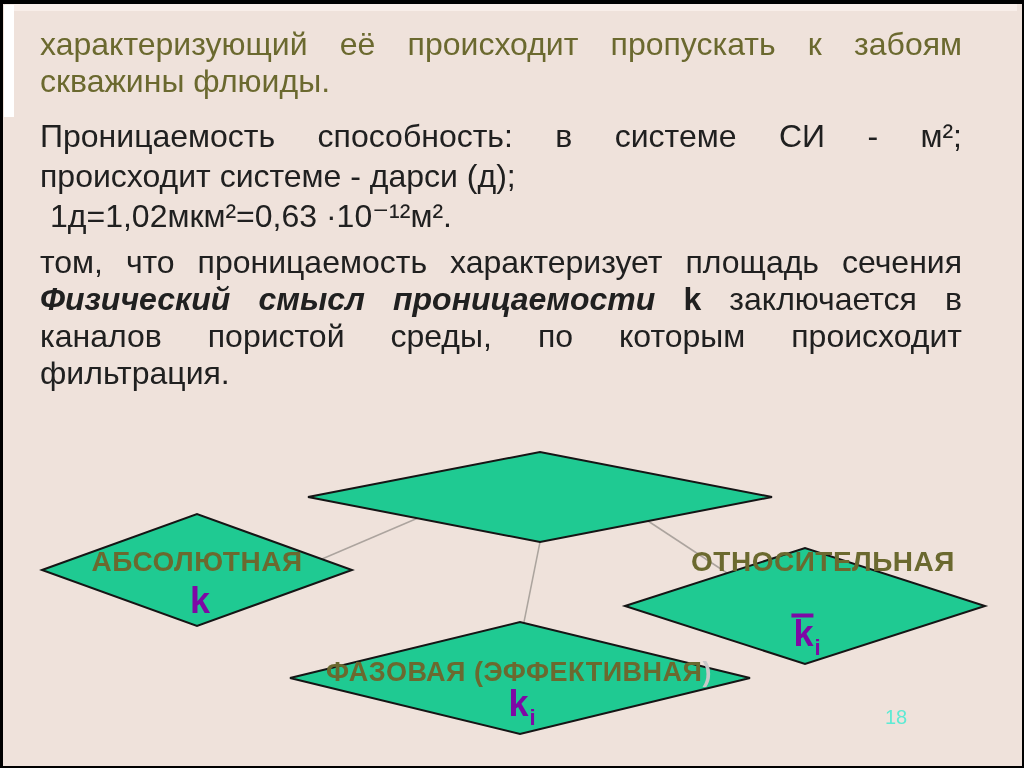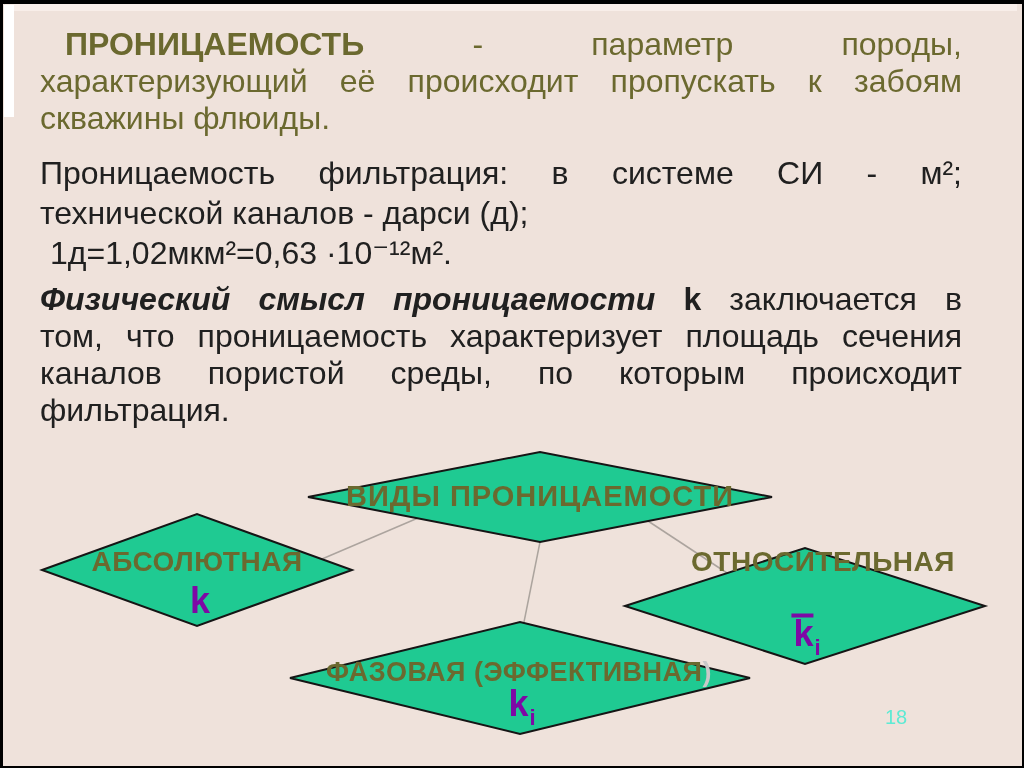--- a/index.html
+++ b/index.html
@@ -50,50 +50,48 @@
 </head>
 <body>
 
 <div class="stage">
   <div class="slide"></div>
   <div class="hl-top"></div>
   <div class="hl-left"></div>
 
   <div class="textblock">
     <div class="para p1">
-      <div class="jline indent"><span class="b">ПРОНИЦАЕМОСТЬ</span><span> - параметр породы,</span></div>
       <div class="jline">характеризующий её происходит пропускать к забоям</div>
       <div>скважины флюиды.</div>
     </div>
 
     <div class="para p2">
-      <div class="jline">Проницаемость фильтрация: в системе СИ - м²;</div>
-      <div>технической каналов - дарси (д);</div>
+      <div class="jline">Проницаемость способность: в системе СИ - м²;</div>
+      <div>происходит системе - дарси (д);</div>
       <div class="indent-sm">1д=1,02мкм²=0,63 ·10⁻¹²м².</div>
     </div>
 
     <div class="para p3">
+      <div class="jline">том, что проницаемость характеризует площадь сечения</div>
       <div class="jline"><span class="bi">Физический смысл проницаемости</span><span class="b"> k </span><span>заключается в</span></div>
-      <div class="jline">том, что проницаемость характеризует площадь сечения</div>
       <div class="jline">каналов пористой среды, по которым происходит</div>
       <div>фильтрация.</div>
     </div>
   </div>
 
   <svg class="diagram-svg" viewBox="0 440 1024 328">
     <line class="connector" x1="418" y1="518" x2="322" y2="559"></line>
     <line class="connector" x1="540" y1="542" x2="524" y2="622"></line>
     <line class="connector" x1="648" y1="521" x2="727" y2="573"></line>
     <polygon class="diamond" points="308,497 540,452 772,497 540,542" fill="#1FCA92"></polygon>
     <polygon class="diamond" points="42,570 197,514 352,570 197,626" fill="#1FCA92"></polygon>
     <polygon class="diamond" points="625,606 805,548 985,606 805,664" fill="#1FCA92"></polygon>
     <polygon class="diamond" points="290,678 520,622 750,678 520,734" fill="#1FCA92"></polygon>
   </svg>
 
-  <div class="nlabel top" style="left:540px;top:496px;">ВИДЫ ПРОНИЦАЕМОСТИ</div>
 
   <div class="nlabel side" style="left:197px;top:562px;">АБСОЛЮТНАЯ</div>
   <div class="sym" style="left:200px;top:601px;"><span class="base">k</span></div>
 
   <div class="nlabel side" style="left:805px;top:562px;margin-left:18px;">ОТНОСИТЕЛЬНАЯ</div>
   <div class="sym overbar" style="left:807px;top:637px;"><span class="base">k</span><span class="sub">i</span></div>
 
   <div class="nlabel bottom" style="left:519px;top:672px;"><span>ФАЗОВАЯ (ЭФФЕКТИВНАЯ</span><span class="paren">)</span></div>
   <div class="sym" style="left:522px;top:707px;"><span class="base">k</span><span class="sub">i</span></div>
 

